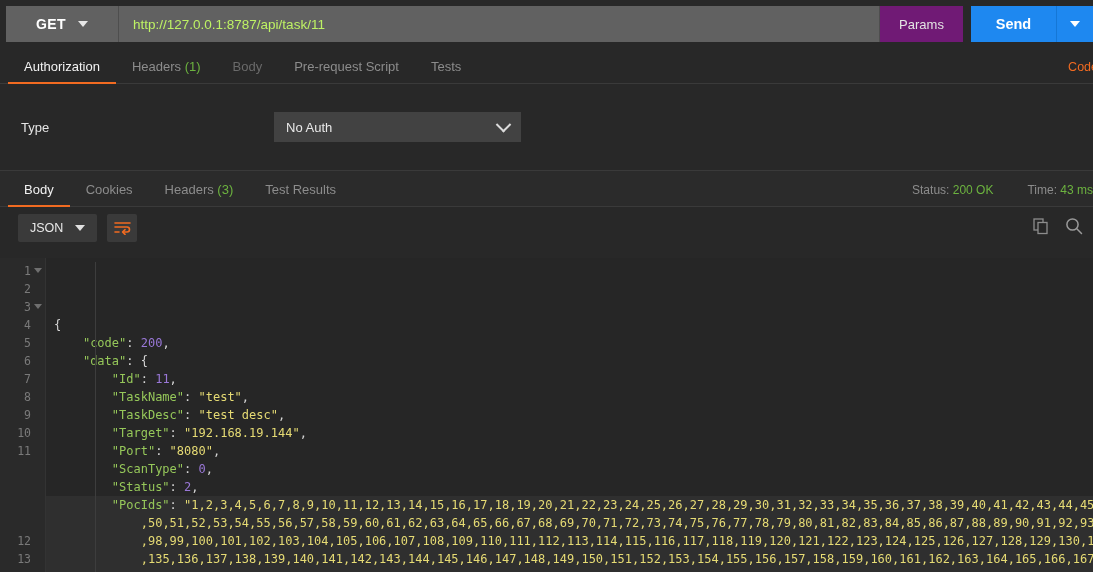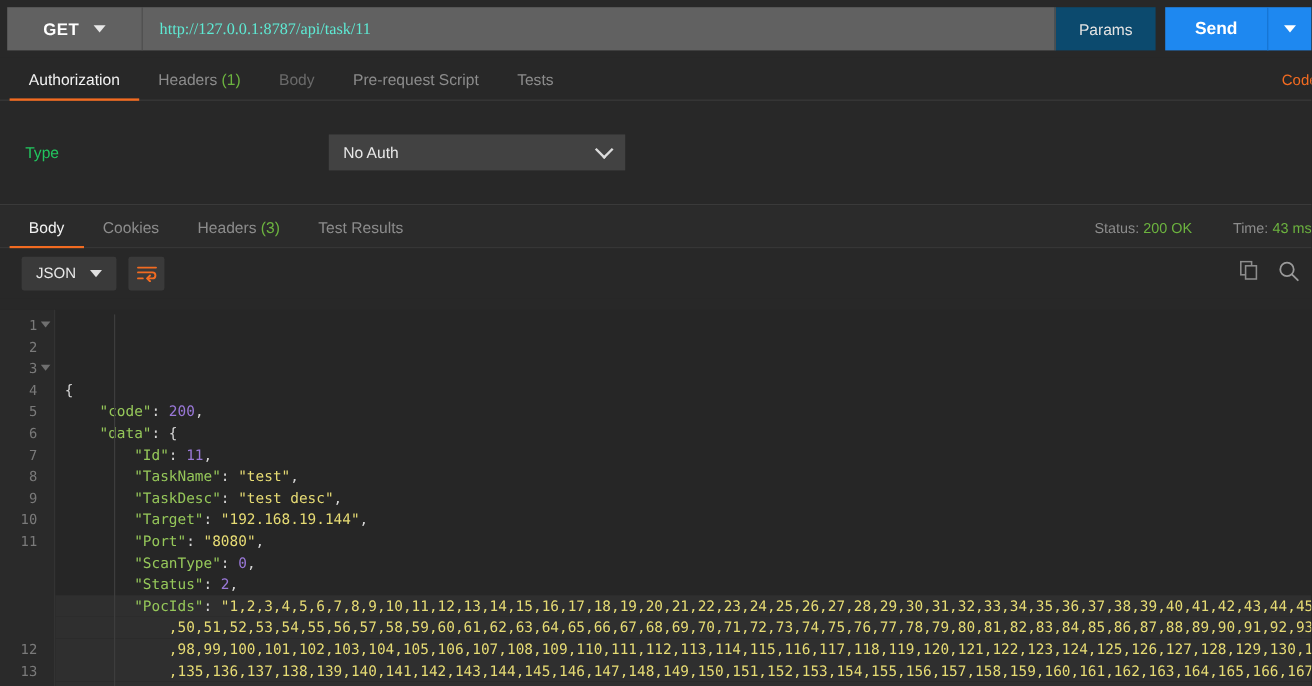--- a/index.html
+++ b/index.html
@@ -38,28 +38,28 @@
     width: 0; height: 0;
     border-left: 5px solid transparent;
     border-right: 5px solid transparent;
     border-top: 6px solid #e8e8e8;
   }
   .url-input {
     flex: 1;
     background: #616161;
     border: none;
     outline: none;
-    color: #5eead4;
+    color: #bef264;
     font-size: 13.5px;
-    font-family: Liberation Serif, serif;
+    font-family: Liberation Sans, sans-serif;
     padding: 0 14px;
   }
   .params-btn {
     width: 84px;
-    background: #0c4a6e;
+    background: #701a75;
     display: flex;
     align-items: center;
     justify-content: center;
     font-size: 13px;
     color: #e3e3e3;
     border-left: 1px solid #4e4e4e;
   }
   .send-group { display: flex; margin-left: 8px; justify-content: flex-end; }
   .send-btn {
     width: 85px;
@@ -122,21 +122,21 @@
   }
 
   
   .auth-panel {
     height: 86px;
     display: flex;
     align-items: center;
     padding-left: 21px;
     background: #282828;
   }
-  .auth-type-label { font-size: 13px; color: #22c55e; width: 253px; }
+  .auth-type-label { font-size: 13px; color: #e5e5e5; width: 253px; }
   .auth-select {
     width: 247px;
     height: 30px;
     background: #424242;
     display: flex;
     align-items: center;
     padding: 0 12px;
     justify-content: space-between;
     font-size: 13px;
     color: #e8e8e8;

